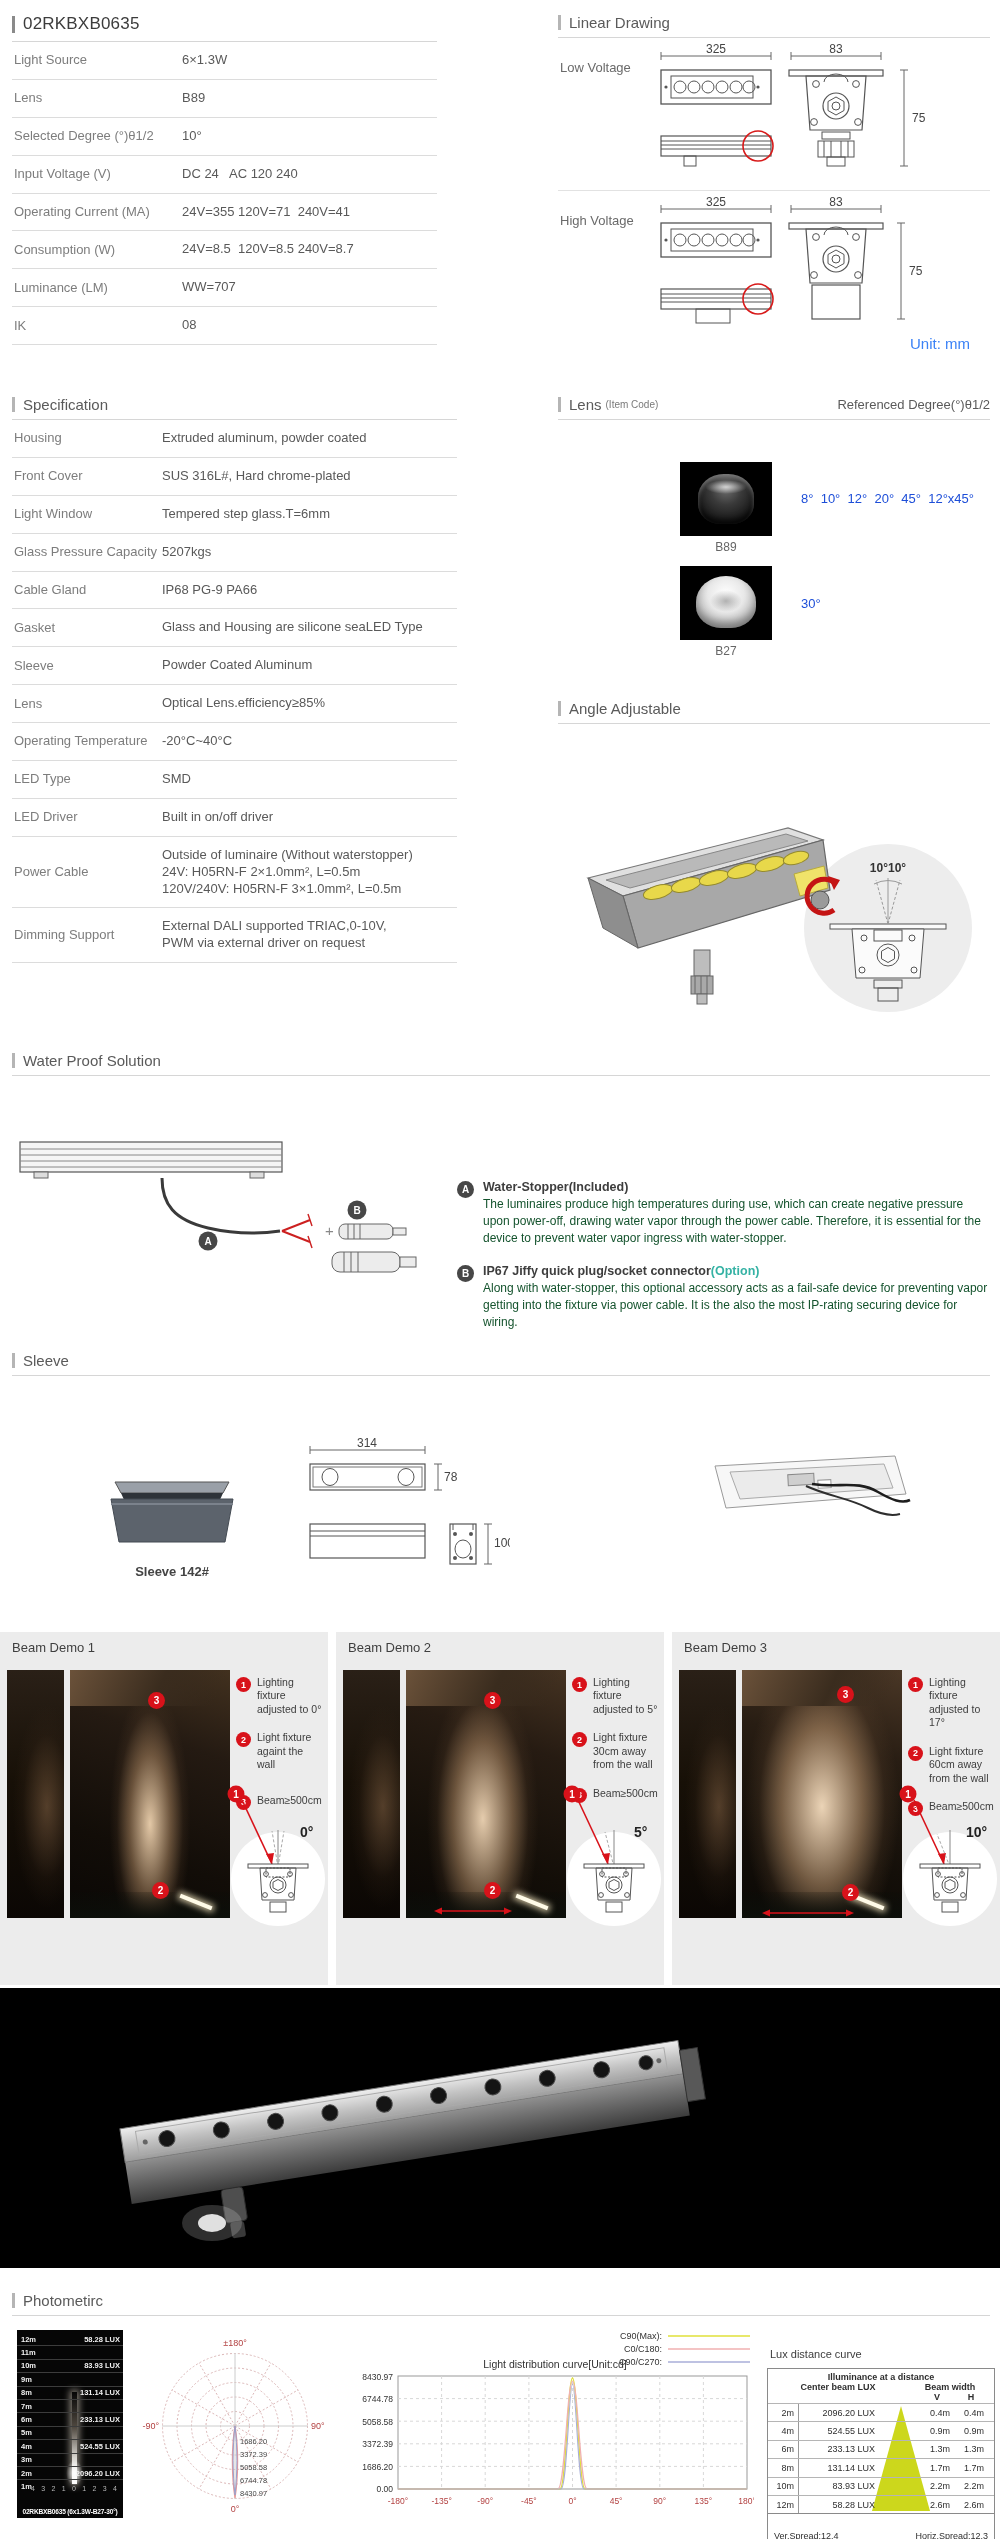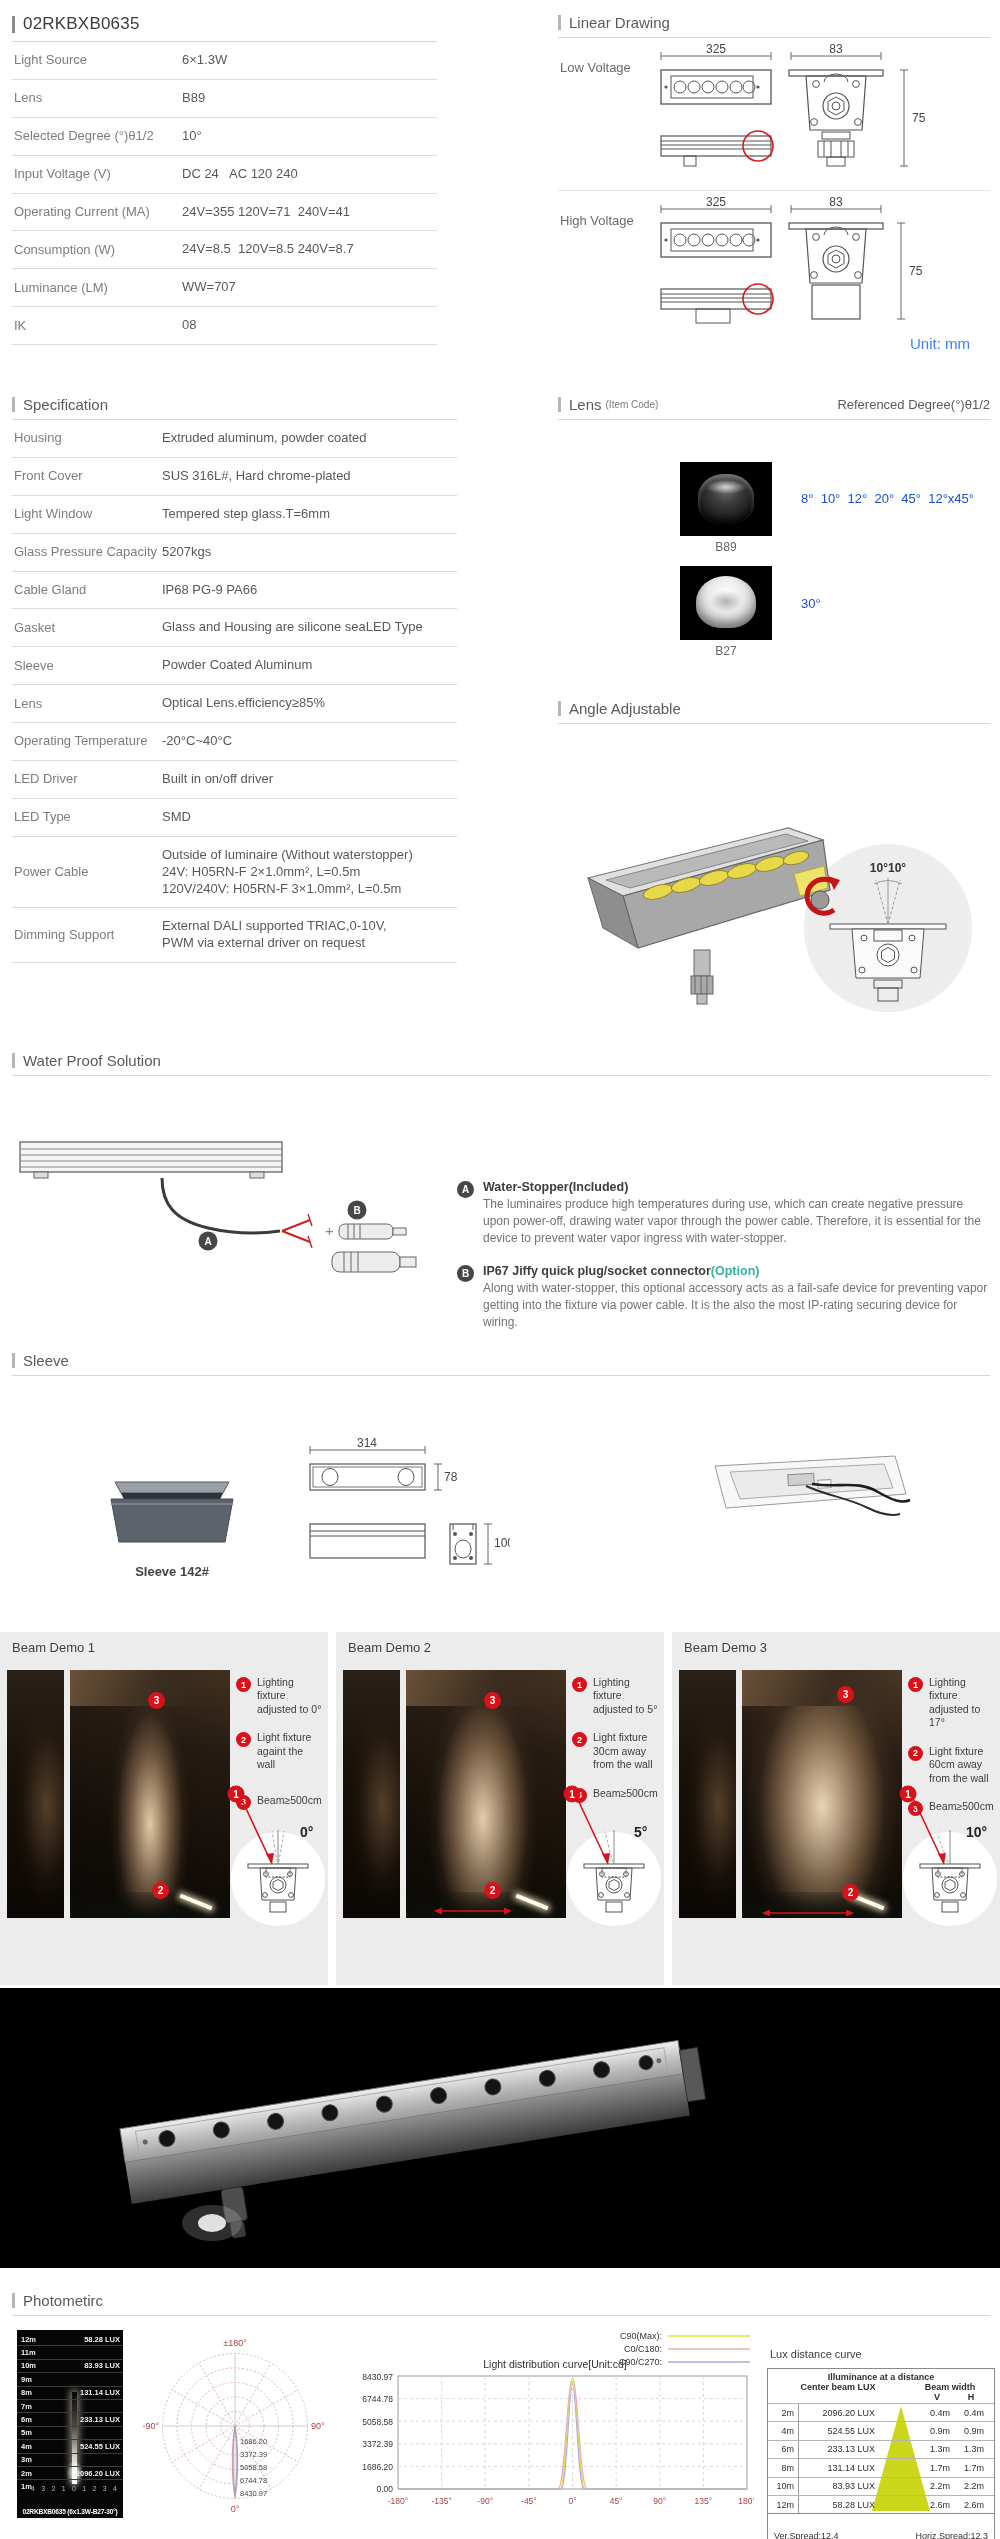--- a/index.html
+++ b/index.html
@@ -41,21 +41,21 @@
       box-shadow:inset 0 -6px 8px rgba(0,0,0,.35);}
   .l27:after{content:"";position:absolute;left:14px;top:14px;width:32px;height:22px;border-radius:50%;
       background:radial-gradient(ellipse at center,rgba(120,120,120,.55),rgba(120,120,120,0) 70%);}
   
   .wp-texts{position:absolute;left:445px;top:128px;width:534px;}
   .wp-item{display:flex;margin-bottom:18px;}
   .db{width:17px;height:17px;flex:0 0 17px;background:#474747;color:#fff;border-radius:50%;
       font-size:10px;font-weight:bold;display:flex;align-items:center;justify-content:center;margin-right:9px;margin-top:1px;}
   .wp-head{font-size:12.5px;font-weight:bold;color:#3d3d3d;}
   .wp-head .opt{color:#35b2a4;font-weight:bold;}
-  .wp-body{font-size:12px;color:#737373;line-height:1.4;margin-top:2px;}
+  .wp-body{font-size:12px;color:#14532d;line-height:1.4;margin-top:2px;}
   
   .sl-cap{position:absolute;font-size:13px;color:#444;text-align:center;width:160px;font-weight:bold;}
   
   .panel{position:absolute;top:1632px;width:328px;height:353px;background:#ececec;}
   .bd-title{position:absolute;left:12px;top:8px;font-size:13px;color:#3f3f3f;}
   .bd-small{position:absolute;left:7px;top:38px;width:57px;height:248px;
       background:radial-gradient(ellipse 40px 120px at 70% 55%,rgba(160,120,85,.45),rgba(60,42,28,.2) 60%,transparent 85%),
       linear-gradient(180deg,#2a2017,#171007 45%,#0b0704);}
   .bd-main{position:absolute;left:70px;top:38px;width:160px;height:248px;overflow:hidden;}
   .bd-main .beam{position:absolute;inset:0;}
@@ -292,26 +292,26 @@
       </div>
     <div class="trow">
         <div class="lbl">Lens</div>
         <div class="val">Optical Lens.efficiency≥85%</div>
       </div>
     <div class="trow">
         <div class="lbl">Operating Temperature</div>
         <div class="val">-20°C~40°C</div>
       </div>
     <div class="trow">
+        <div class="lbl">LED Type</div>
+        <div class="val">SMD</div>
+      </div>
+    <div class="trow">
         <div class="lbl">LED Driver</div>
         <div class="val">Built in on/off driver</div>
-      </div>
-    <div class="trow">
-        <div class="lbl">LED Type</div>
-        <div class="val">SMD</div>
       </div>
     <div class="trow">
         <div class="lbl">Power Cable</div>
         <div class="val">Outside of luminaire (Without waterstopper)
 24V: H05RN-F 2×1.0mm², L=0.5m
 120V/240V: H05RN-F 3×1.0mm², L=0.5m</div>
       </div>
     <div class="trow">
         <div class="lbl">Dimming Support</div>
         <div class="val">External DALI supported TRIAC,0-10V,

